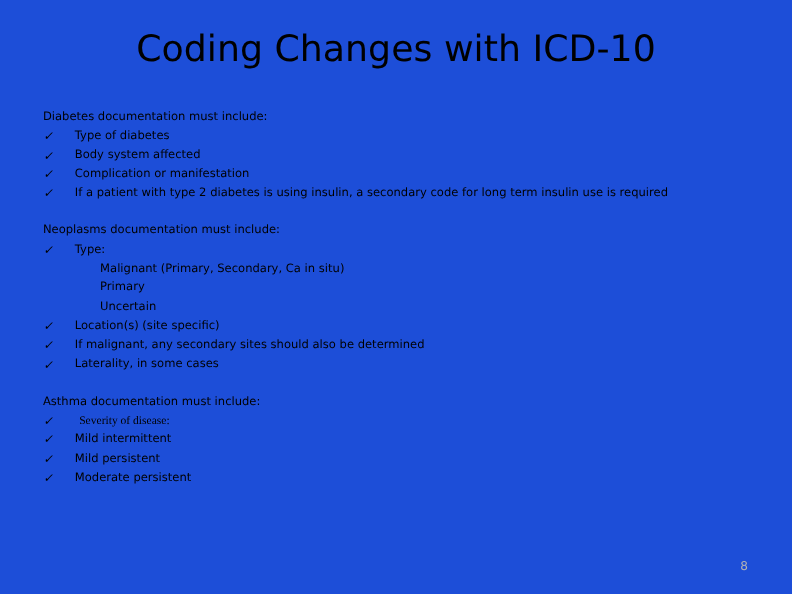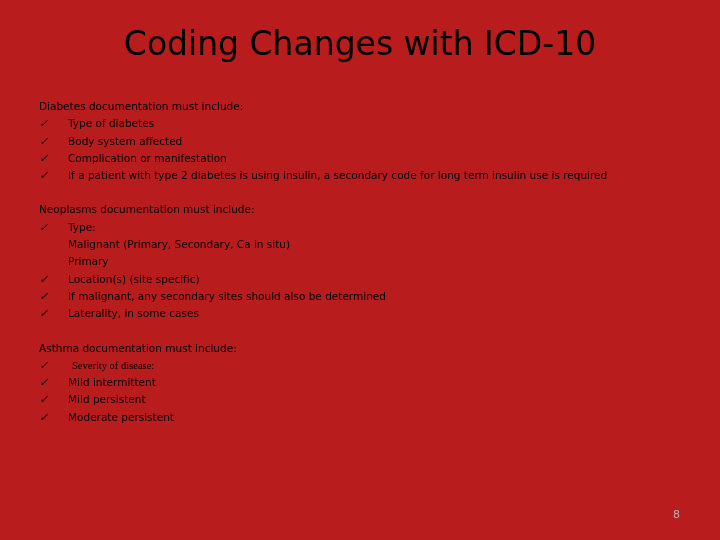--- a/index.html
+++ b/index.html
@@ -7,21 +7,21 @@
     padding: 0;
   }
   body {
     background: #ffffff;
     font-family: "DejaVu Sans", "Liberation Sans", sans-serif;
   }
   #slide {
     position: relative;
     width: 720px;
     height: 540px;
-    background: #b91c1c;
+    background: #1d4ed8;
     overflow: hidden;
   }
   .slide-title {
     position: absolute;
     left: 0;
     top: 24px;
     width: 720px;
     text-align: center;
     font-size: 33px;
     line-height: 40px;
@@ -84,20 +84,21 @@
   ul.sublines {
     list-style: none;
     margin: 0;
     padding: 0;
   }
   ul.sublines li {
     font-size: 10.5px;
     line-height: 17.3px;
     color: #000000;
     white-space: nowrap;
+    margin-left: 23px;
   }
   .page-number {
     position: absolute;
     right: 40px;
     top: 508px;
     font-size: 11px;
     line-height: 14px;
     color: #b3b3b3;
     text-align: right;
   }
@@ -134,20 +135,21 @@
 
     <div class="section">
       <div class="sec-heading">Neoplasms documentation must include:</div>
       <ul class="items">
         <li class="item">
           <span class="check">✓</span>
           <span class="item-text">Type:</span>
           <ul class="sublines">
             <li>Malignant (Primary, Secondary, Ca in situ)</li>
             <li>Primary</li>
+            <li>Uncertain</li>
           </ul>
         </li>
         <li class="item">
           <span class="check">✓</span>
           <span class="item-text">Location(s) (site specific)</span>
         </li>
         <li class="item">
           <span class="check">✓</span>
           <span class="item-text">If malignant, any secondary sites should also be determined</span>
         </li>

